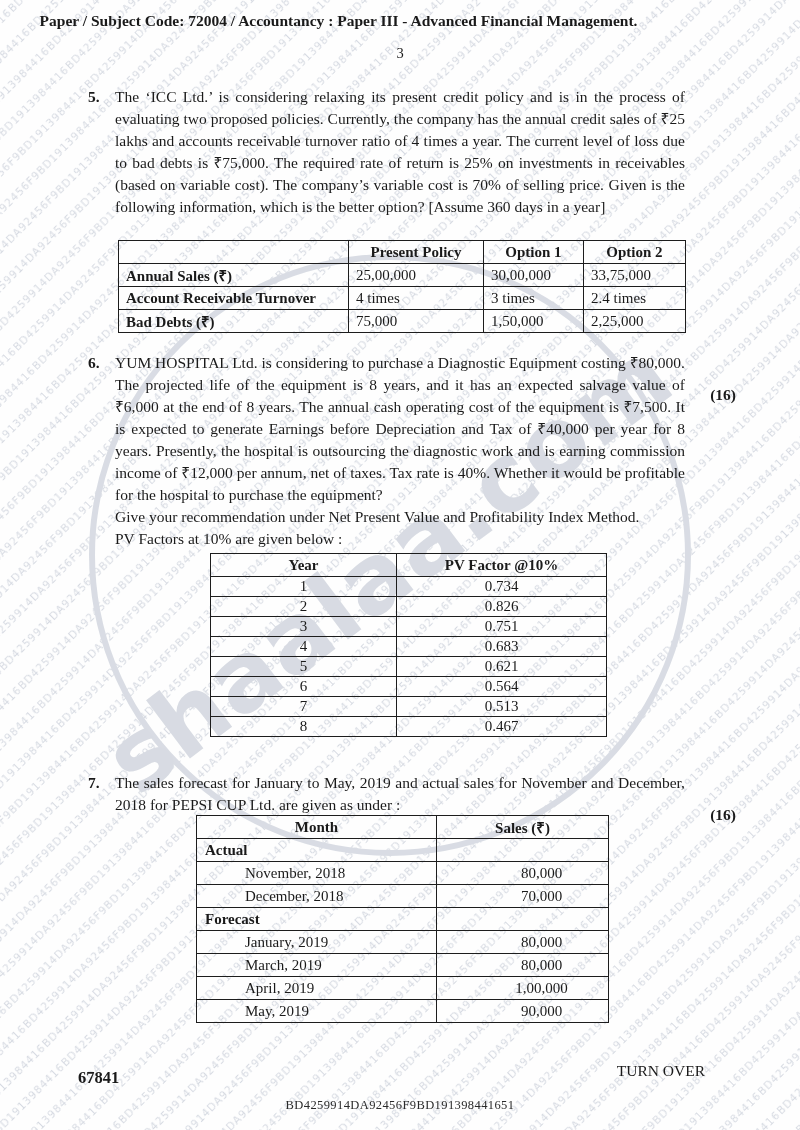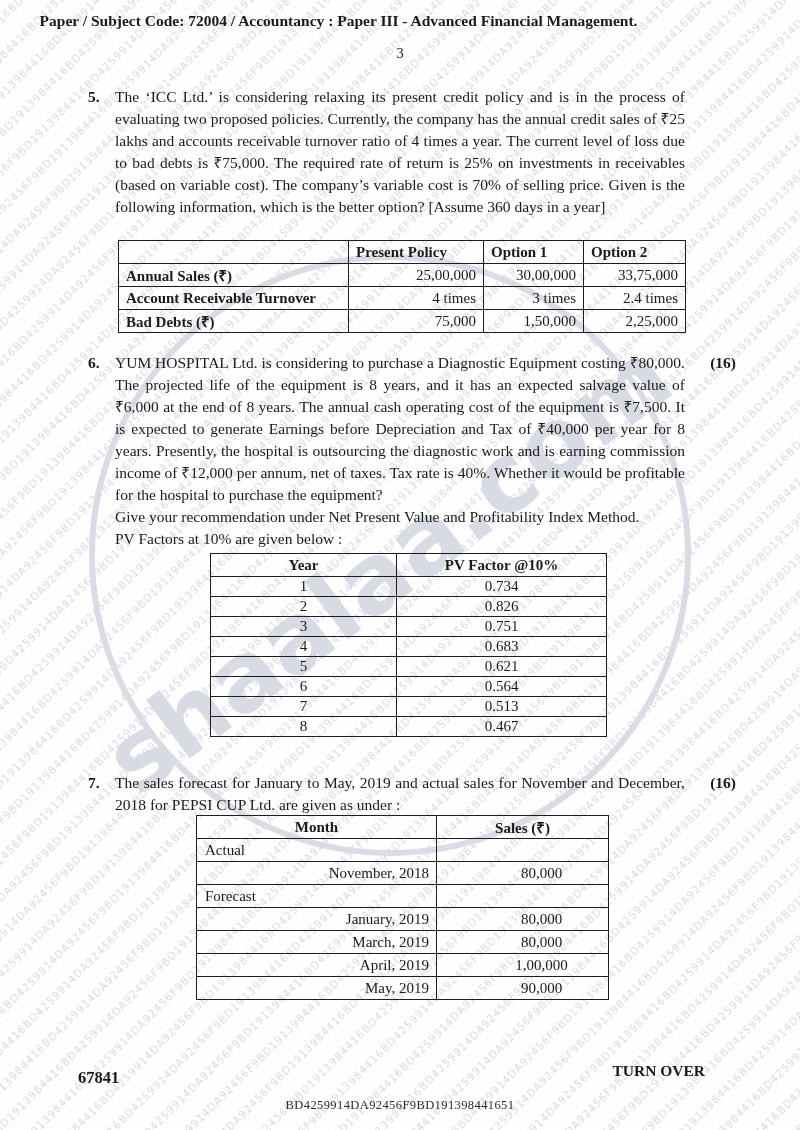--- a/index.html
+++ b/index.html
@@ -19,53 +19,53 @@
 
   .content{position:relative;z-index:1;}
 
   .doc-header{position:absolute;left:0;top:12px;width:677px;text-align:center;font-weight:bold;font-size:15.5px;}
   .page-num{position:absolute;left:0;top:45px;width:800px;text-align:center;font-size:14.5px;}
 
   .qrow{position:absolute;left:88px;width:650px;display:flex;align-items:flex-start;}
   .qnum{width:27px;font-weight:bold;font-size:15.5px;line-height:22px;flex:0 0 27px;}
   .qbody{width:570px;flex:0 0 570px;font-size:15.5px;line-height:22px;}
   .qbody .para{text-align:justify;}
-  .qmarks{flex:1;text-align:right;font-weight:bold;font-size:15.5px;line-height:22px;padding-right:2px;}
+  .qmarks{flex:1;text-align:right;font-weight:bold;font-size:15.5px;line-height:22px;padding-right:2px;margin-top:32px;}
 
   table{border-collapse:collapse;background:transparent;}
   td,th{border:1.5px solid #1d1d1d;font-size:15px;padding:1px 7px;height:20px;background:transparent;}
 
   
   .t-credit{position:absolute;left:118px;top:240px;width:567px;table-layout:fixed;}
   .t-credit col.c0{width:230px;}
   .t-credit col.c1{width:135px;}
   .t-credit col.c2{width:100px;}
   .t-credit col.c3{width:102px;}
-  .t-credit th{font-weight:bold;text-align:left;}
+  .t-credit th{font-weight:bold;text-align:center;}
   .t-credit td.lbl{font-weight:bold;text-align:left;}
-  .t-credit td.val{text-align:right;margin-top:21px;}
+  .t-credit td.val{text-align:left;margin-top:21px;}
 
   
   .t-pv{position:absolute;left:210px;top:553px;width:396px;table-layout:fixed;}
   .t-pv col.c0{width:186px;}
   .t-pv col.c1{width:210px;}
   .t-pv th{font-weight:bold;text-align:center;}
   .t-pv td{text-align:center;height:17px;padding:1px 4px;}
 
   
   .t-sales{position:absolute;left:196px;top:815px;width:412px;table-layout:fixed;}
   .t-sales col.c0{width:240px;}
   .t-sales col.c1{width:172px;}
   .t-sales th{font-weight:bold;text-align:center;}
-  .t-sales td.sec{font-weight:normal;text-align:left;padding-left:8px;margin-top:6px;}
-  .t-sales td.item{text-align:right;padding-left:48px;}
+  .t-sales td.sec{font-weight:bold;text-align:left;padding-left:8px;margin-top:6px;}
+  .t-sales td.item{text-align:left;padding-left:48px;}
   .t-sales td.sval{text-align:center;padding-left:45px;}
 
   .footer-code{position:absolute;left:78px;top:1060px;font-weight:bold;font-size:16.5px;margin-top:8px;}
-  .turn-over{position:absolute;right:95px;top:1062px;font-weight:bold;font-size:15.5px;}
+  .turn-over{position:absolute;right:95px;top:1062px;font-weight:normal;font-size:15.5px;}
   .barcode{position:absolute;left:0;top:1098px;width:800px;text-align:center;font-size:12.5px;letter-spacing:0.4px;color:#2a2a2a;}
 </style>
 </head>
 <body>
 
 <div class="page">
 
   <svg class="wm-layer" width="800" height="1130" aria-hidden="true">
     <defs>
       <pattern id="codepat" width="236" height="27" patternUnits="userSpaceOnUse" patternTransform="rotate(-45)">
@@ -200,20 +200,24 @@
       </tr>
       <tr>
         <td class="sec">Actual</td>
         <td class="sval"></td>
       </tr>
       <tr>
         <td class="item">November, 2018</td>
         <td class="sval">80,000</td>
       </tr>
       <tr>
+        <td class="item">December, 2018</td>
+        <td class="sval">70,000</td>
+      </tr>
+      <tr>
         <td class="sec">Forecast</td>
         <td class="sval"></td>
       </tr>
       <tr>
         <td class="item">January, 2019</td>
         <td class="sval">80,000</td>
       </tr>
       <tr>
         <td class="item">March, 2019</td>
         <td class="sval">80,000</td>

